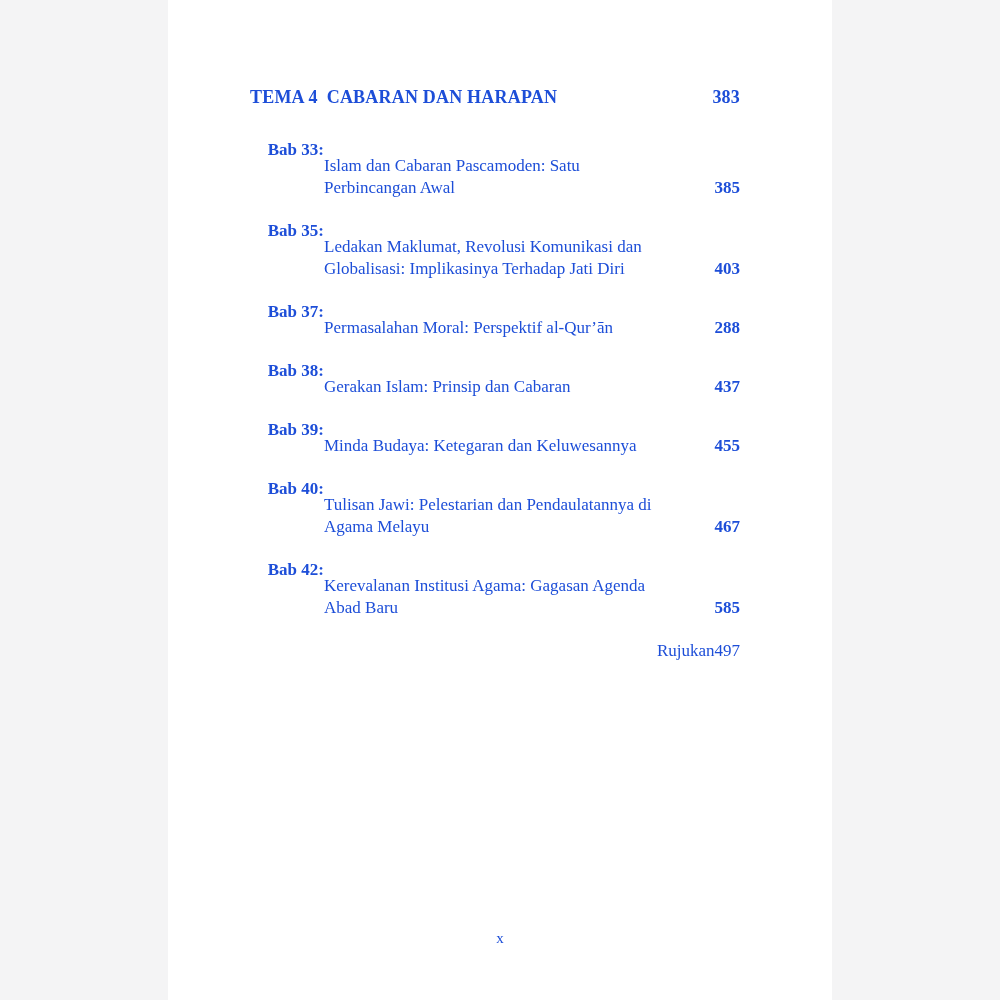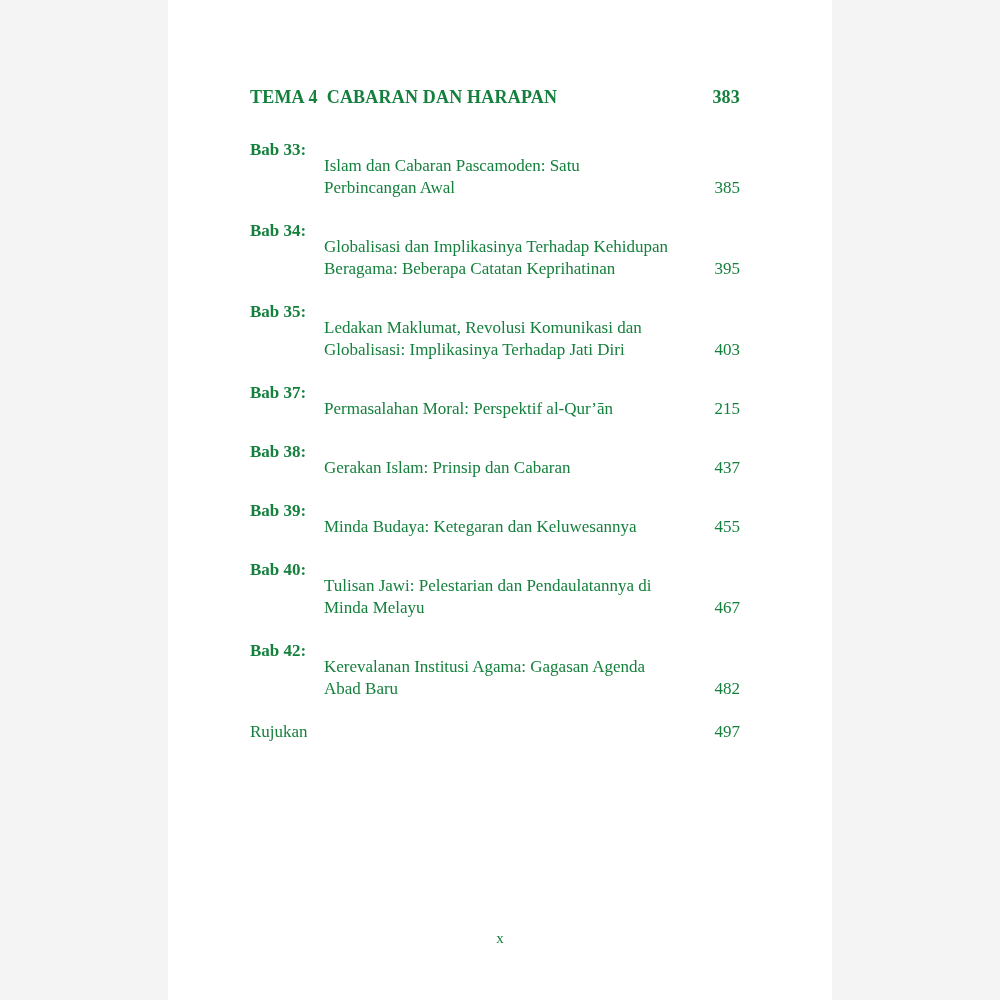--- a/index.html
+++ b/index.html
@@ -15,21 +15,21 @@
     overflow: hidden;
     position: relative;
   }
   .page {
     position: absolute;
     left: 168px;
     top: 0;
     width: 664px;
     height: 1000px;
     background: #ffffff;
-    color: #15803d;
+    color: #1d4ed8;
     font-family: "Liberation Serif", "DejaVu Serif", serif;
   }
   .content {
     padding: 86px 92px 0 82px;
   }
   .toc-heading {
     display: flex;
     align-items: baseline;
     font-size: 18px;
     line-height: 22px;
@@ -46,38 +46,40 @@
     display: flex;
     font-size: 17px;
     line-height: 22px;
     margin-bottom: 21px;
   }
   .entry-label {
     width: 74px;
     flex-shrink: 0;
     font-weight: bold;
     align-self: flex-start;
+    text-align: right;
   }
   .entry-title {
     flex: 1 1 auto;
     white-space: pre;
     margin-top: 16px;
   }
   .entry-page {
     margin-left: auto;
     align-self: flex-end;
     text-align: left;
     padding-left: 6px;
+    font-weight: bold;
   }
   .back-matter {
     margin-top: 8px;
   }
   .back-row {
     display: flex;
-    justify-content: space-between;
+    justify-content: flex-end;
     font-size: 17px;
     line-height: 22px;
     margin-bottom: 9px;
   }
   .page-footer {
     position: absolute;
     top: 927px;
     left: 0;
     width: 100%;
     text-align: center;
@@ -99,66 +101,60 @@
       </div>
 
       <div id="entries">
   <div class="entry">
     <span class="entry-label">Bab 33:</span>
     <span class="entry-title">Islam dan Cabaran Pascamoden: Satu
 Perbincangan Awal</span>
     <span class="entry-page">385</span>
   </div>
 
-  <div class="entry">
-    <span class="entry-label">Bab 34:</span>
-    <span class="entry-title">Globalisasi dan Implikasinya Terhadap Kehidupan
-Beragama: Beberapa Catatan Keprihatinan</span>
-    <span class="entry-page">395</span>
-  </div>
 
   <div class="entry">
     <span class="entry-label">Bab 35:</span>
     <span class="entry-title">Ledakan Maklumat, Revolusi Komunikasi dan
 Globalisasi: Implikasinya Terhadap Jati Diri</span>
     <span class="entry-page">403</span>
   </div>
 
 
   <div class="entry">
     <span class="entry-label">Bab 37:</span>
     <span class="entry-title">Permasalahan Moral: Perspektif al-Qur’ān</span>
-    <span class="entry-page">215</span>
+    <span class="entry-page">288</span>
   </div>
 
   <div class="entry">
     <span class="entry-label">Bab 38:</span>
     <span class="entry-title">Gerakan Islam: Prinsip dan Cabaran</span>
     <span class="entry-page">437</span>
   </div>
 
   <div class="entry">
     <span class="entry-label">Bab 39:</span>
     <span class="entry-title">Minda Budaya: Ketegaran dan Keluwesannya</span>
     <span class="entry-page">455</span>
   </div>
 
   <div class="entry">
     <span class="entry-label">Bab 40:</span>
     <span class="entry-title">Tulisan Jawi: Pelestarian dan Pendaulatannya di
-Minda Melayu</span>
+Agama Melayu</span>
     <span class="entry-page">467</span>
   </div>
 
 
   <div class="entry">
     <span class="entry-label">Bab 42:</span>
     <span class="entry-title">Kerevalanan Institusi Agama: Gagasan Agenda
 Abad Baru</span>
-    <span class="entry-page">482</span>
+    <span class="entry-page">585</span>
   </div>
 </div>
 
       <div class="back-matter" id="back-matter">
   <div class="back-row">
     <span class="back-title">Rujukan</span>
     <span class="back-page">497</span>
   </div>
 
 </div>

